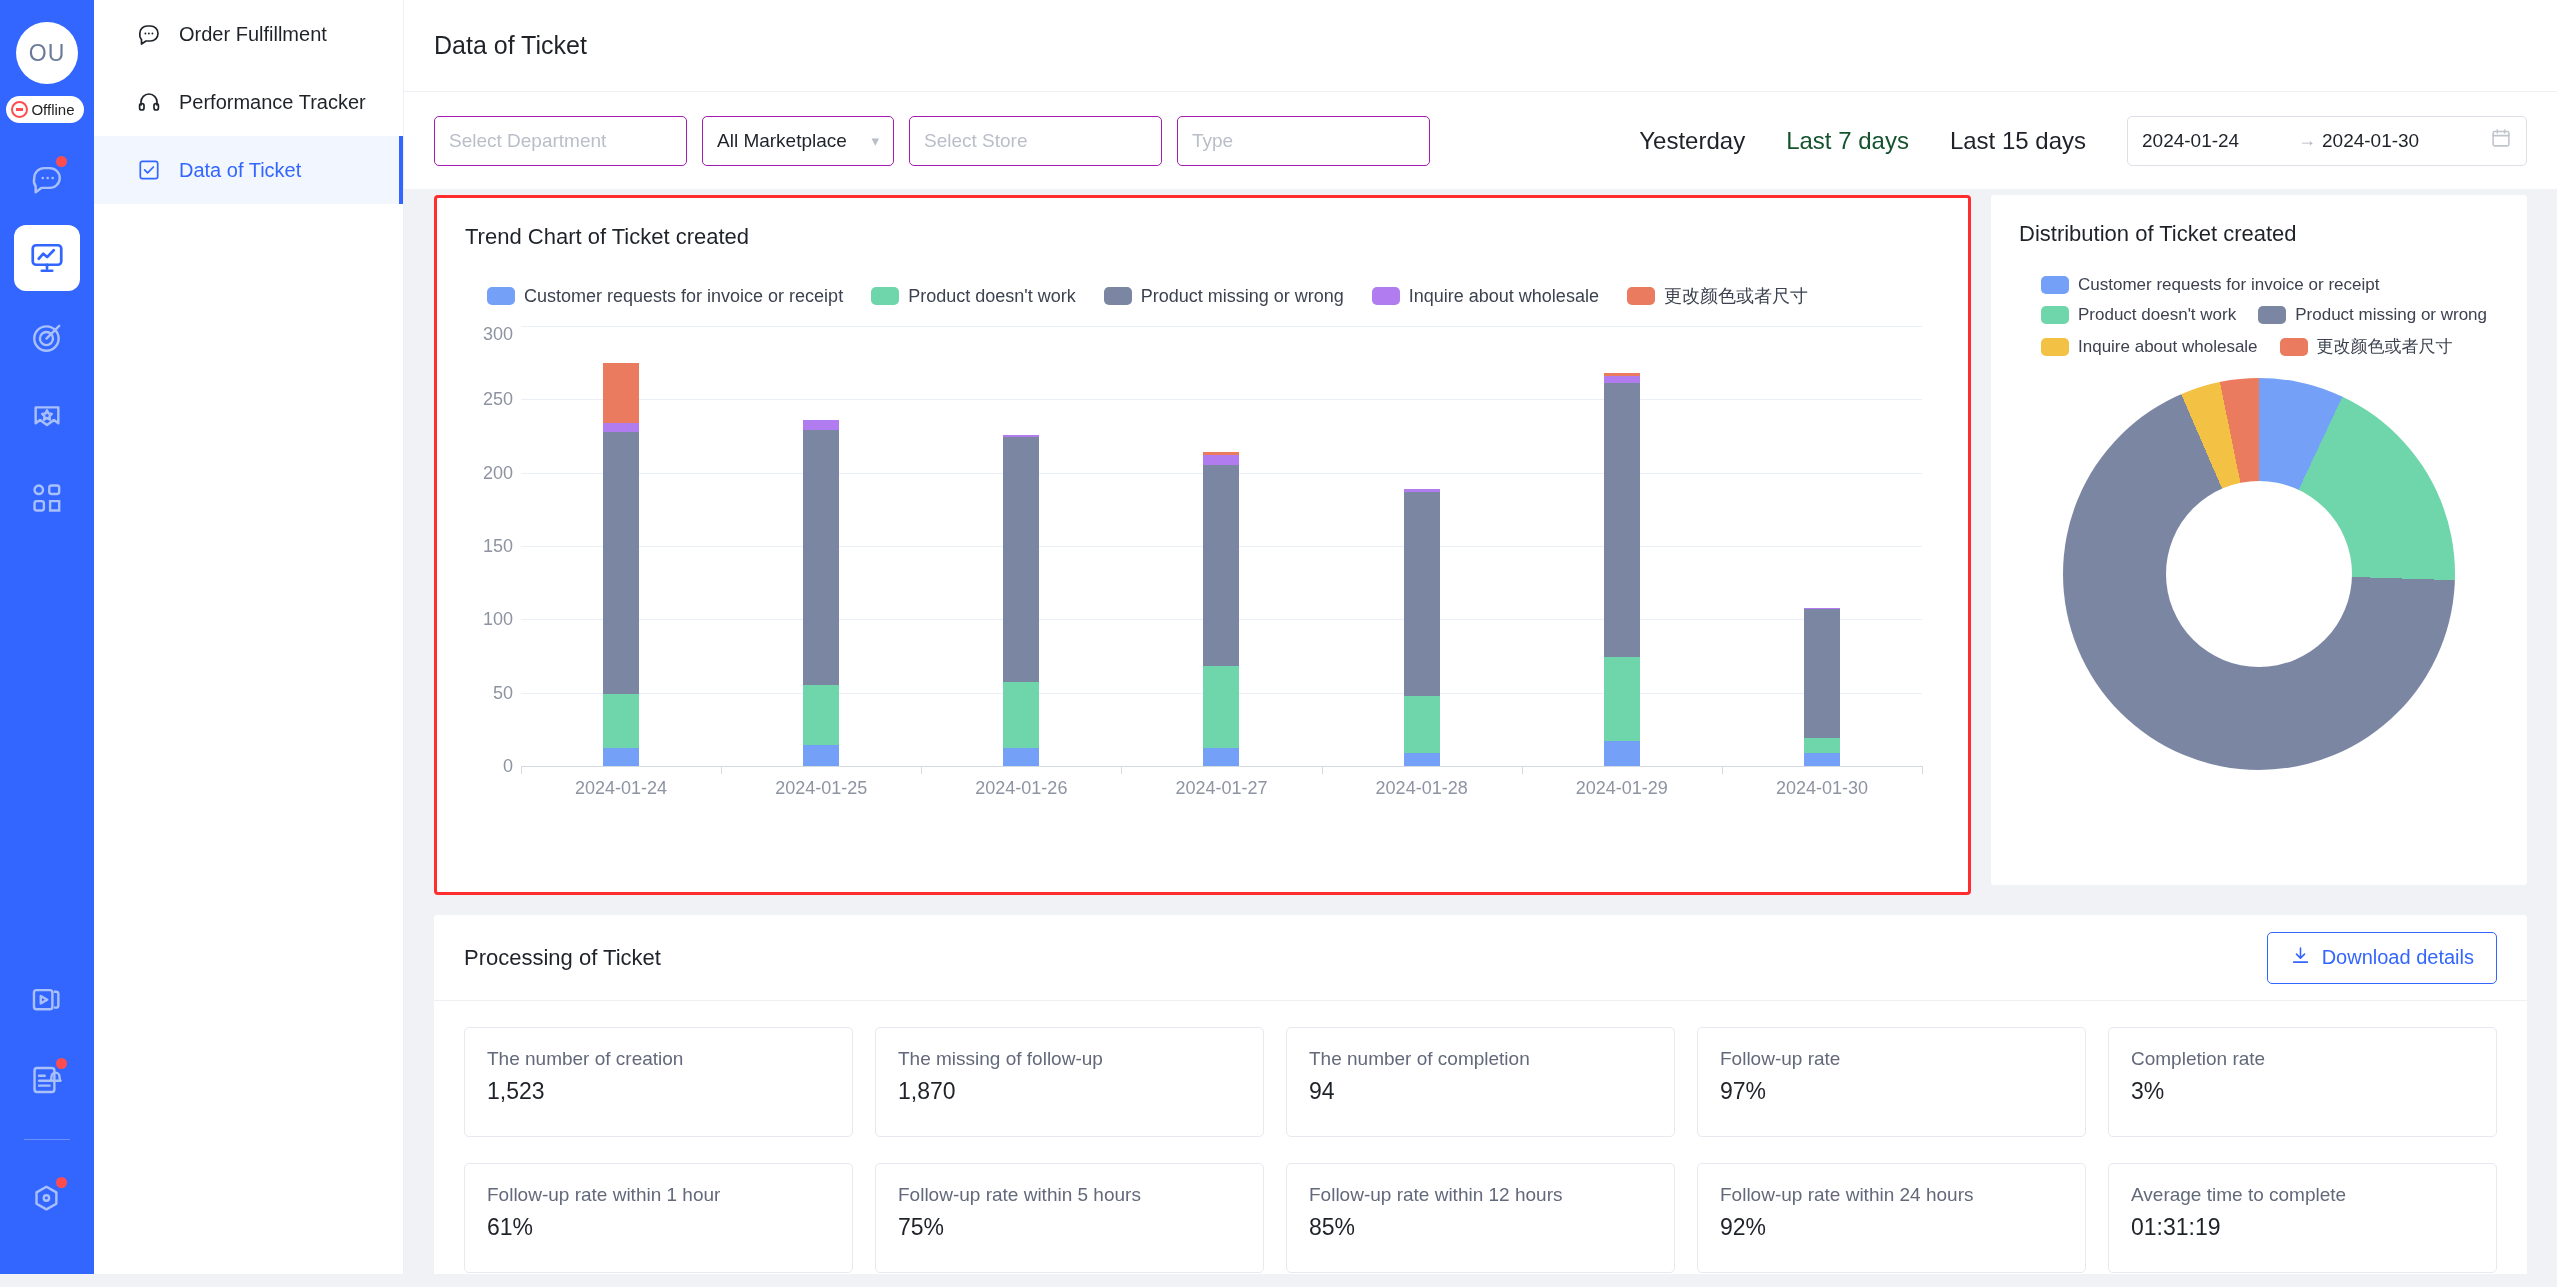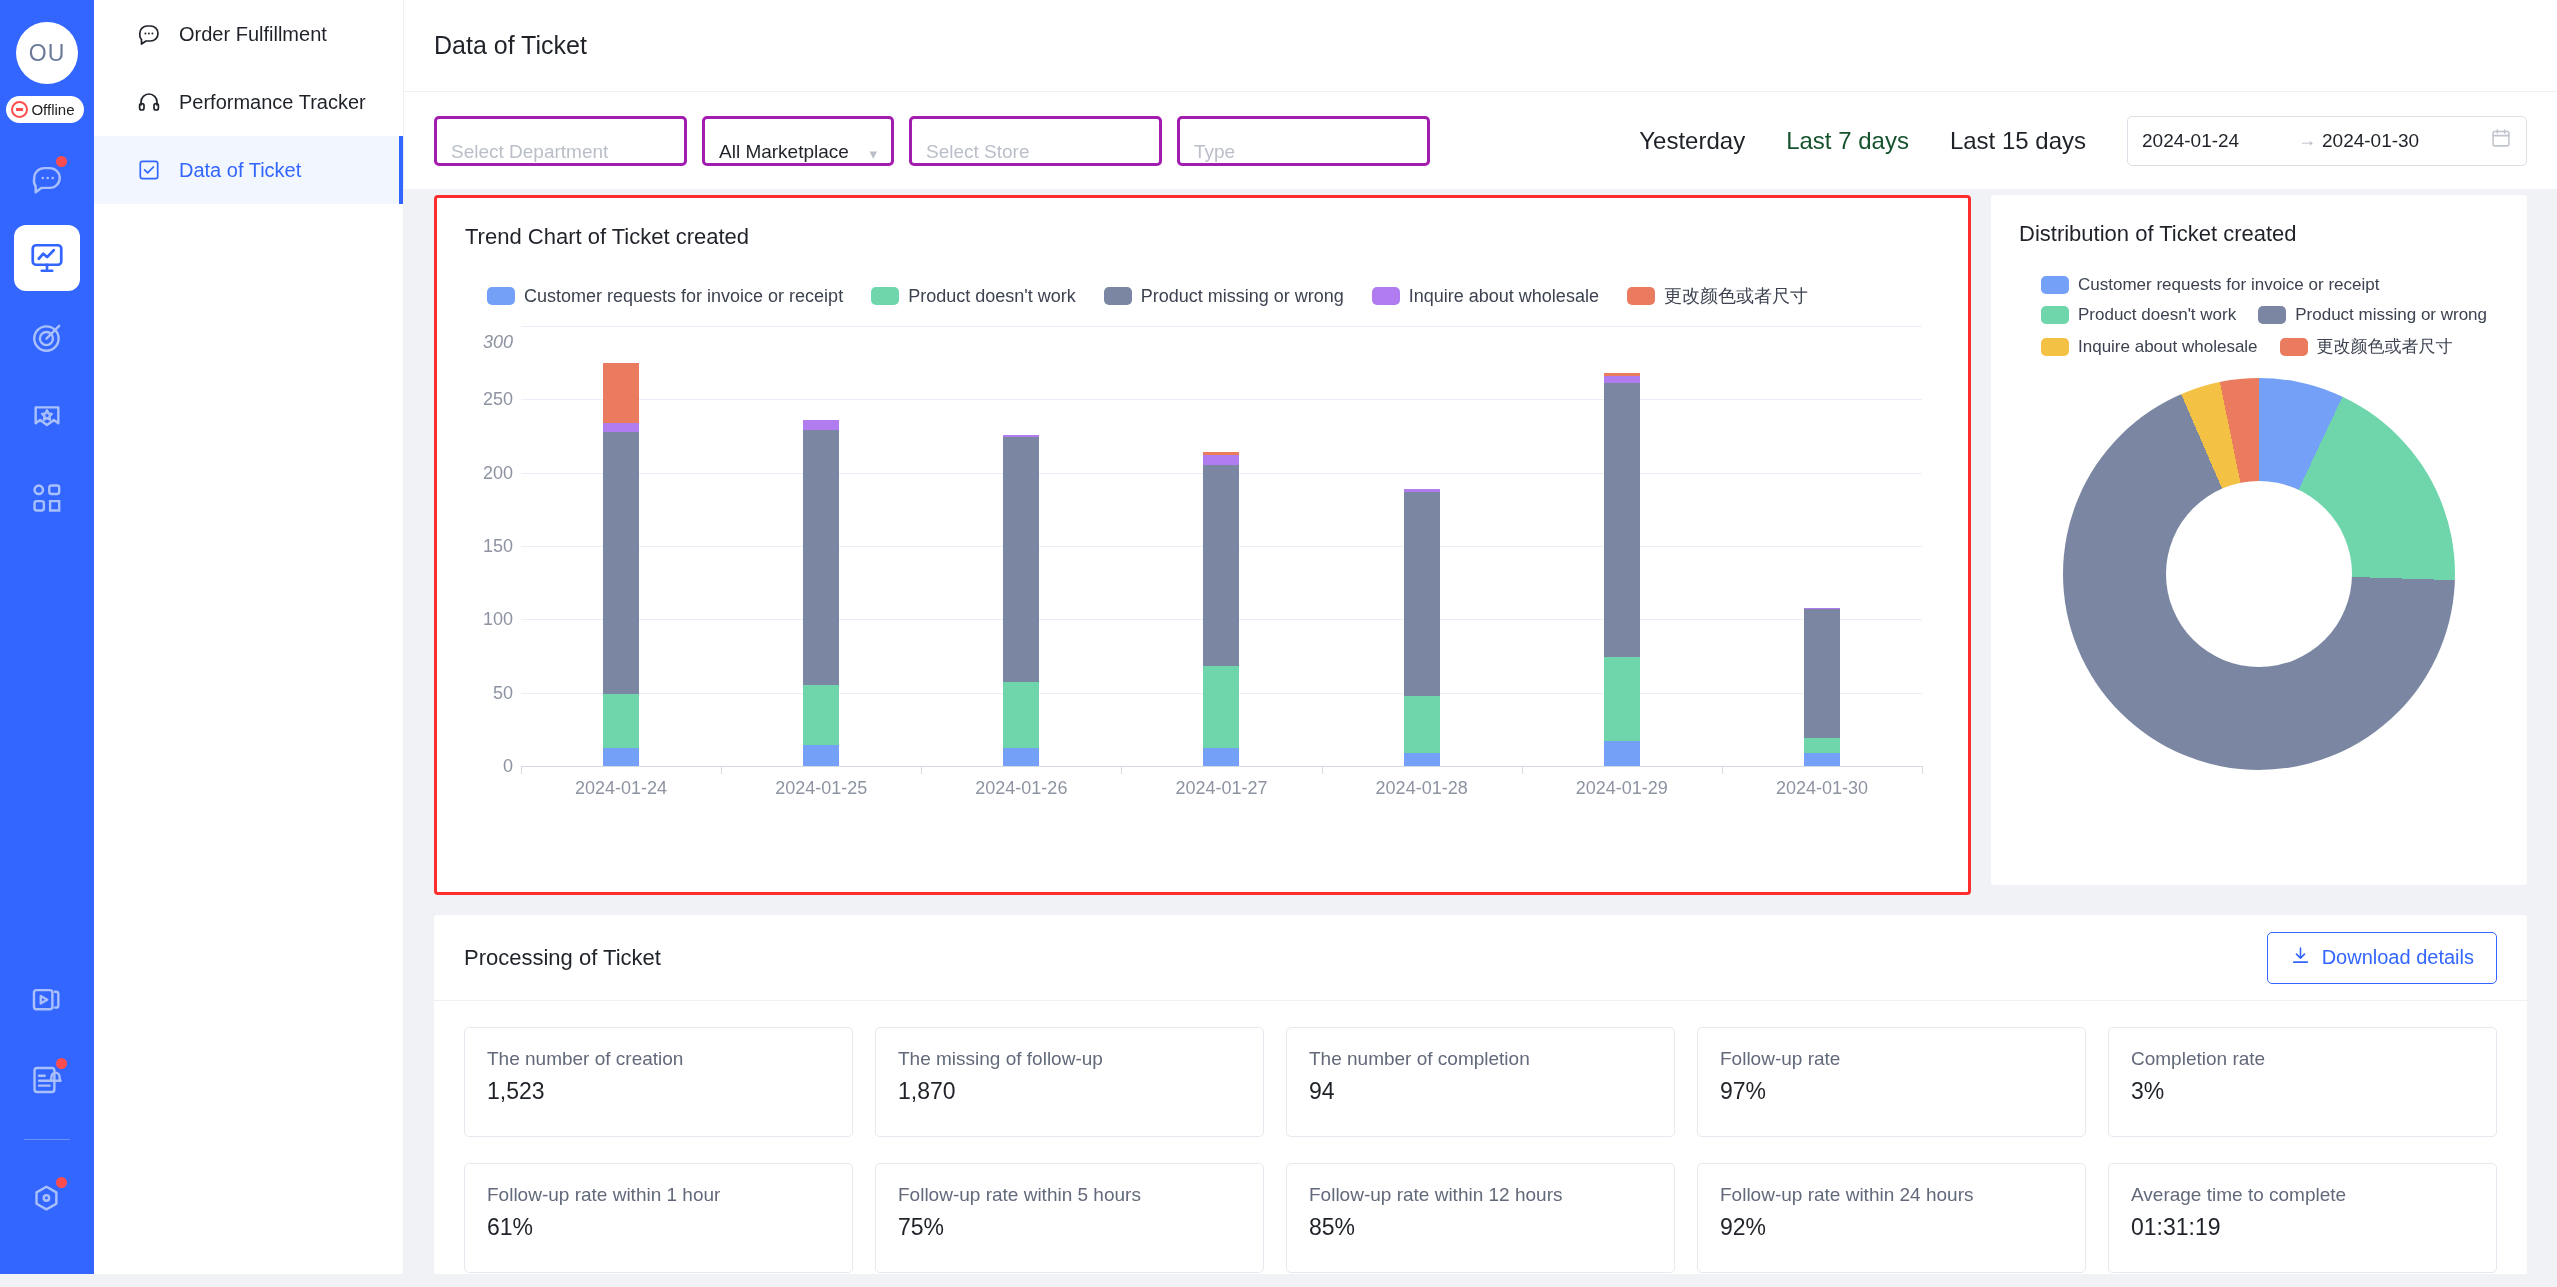--- a/index.html
+++ b/index.html
@@ -91,22 +91,22 @@
     height: 92px; display: flex; align-items: center;
     padding-left: 30px; border-bottom: 1px solid #eef0f3;
   }
   .page-title { font-size: 25px; color: #1f2329; font-weight: 500; }
 
   .filterbar {
     height: 97px; display: flex; align-items: center;
     padding: 0 30px; gap: 15px; background: #fff;
   }
   .fld {
-    height: 50px; border: 3px solid #a21caf; border-radius: 5px;
-    display: flex; align-items: flex-end; padding: 0 14px;
+    height: 50px; border: 1px solid #a21caf; border-radius: 5px;
+    display: flex; align-items: center; padding: 0 14px;
     font-size: 19px; color: #b9bec8; background: #fff;
   }
   .fld.w1 { width: 253px; }
   .fld.w2 { width: 192px; justify-content: space-between; color: #1f2329; }
   .fld.w3 { width: 253px; }
   .fld.w4 { width: 253px; }
   .caret { color: #b9bec8; font-size: 15px; margin-left: 8px; }
   .spacer { flex: 1; }
   .quick {
     font-size: 24px; color: #1f2329; margin-right: 26px; white-space: nowrap;
@@ -376,21 +376,21 @@
             </div>
           </div>
         <div class="plot">
           <div class="ylabels" id="ylabels">
               <div class="ylab" style="top: 440px;">0</div>
               <div class="ylab" style="top: 366.667px;">50</div>
               <div class="ylab" style="top: 293.333px;">100</div>
               <div class="ylab" style="top: 220px;">150</div>
               <div class="ylab" style="top: 146.667px;">200</div>
               <div class="ylab" style="top: 73.3333px;">250</div>
-              <div class="ylab" style="top: 16px; font-style: italic;">300</div>
+              <div class="ylab" style="top: 8px;">300</div>
             </div>
           <div class="grid" id="gridlines">
               <div class="gl" style="top: 366.667px;"></div>
               <div class="gl" style="top: 293.333px;"></div>
               <div class="gl" style="top: 220px;"></div>
               <div class="gl" style="top: 146.667px;"></div>
               <div class="gl" style="top: 73.3333px;"></div>
               <div class="gl" style="top: 0px;"></div>
             </div>
           <div class="bars" id="bars">

